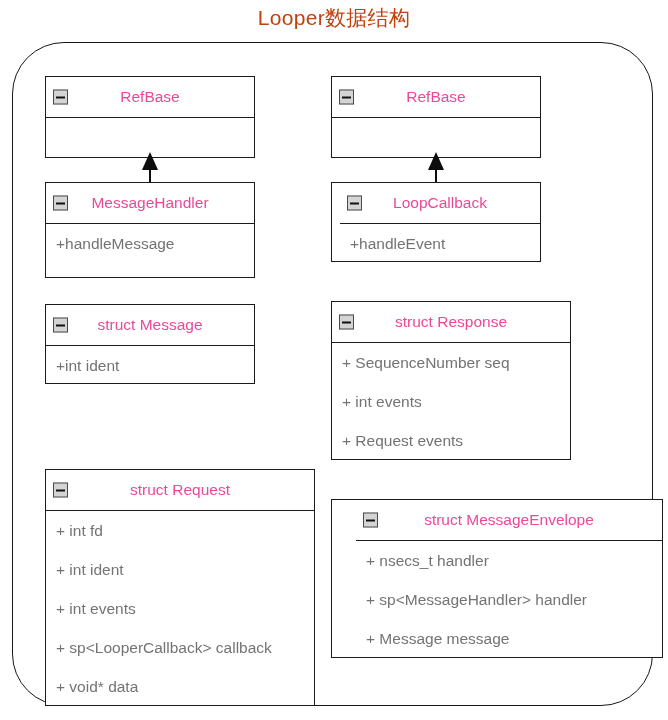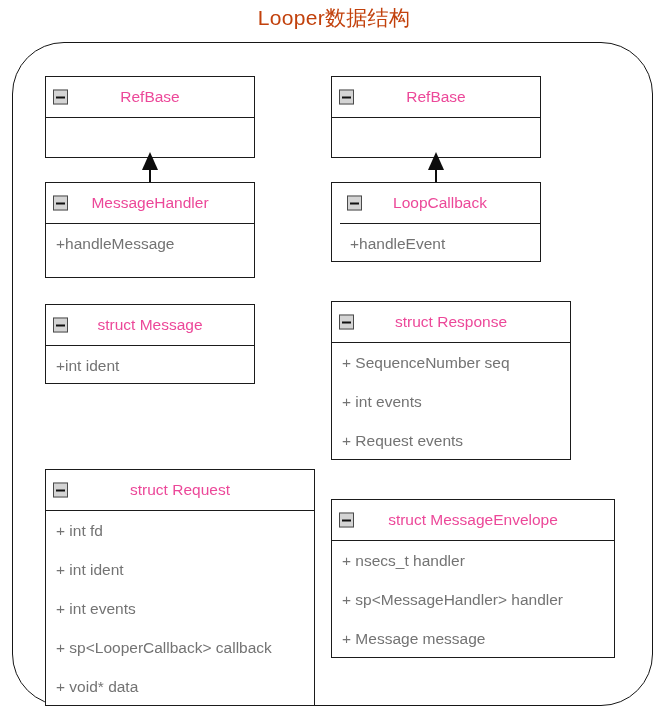--- a/index.html
+++ b/index.html
@@ -218,21 +218,21 @@
     </div>
     <div class="uml-body">
       <div class="uml-member">+ int fd</div>
       <div class="uml-member">+ int ident</div>
       <div class="uml-member">+ int events</div>
       <div class="uml-member">+ sp&lt;LooperCallback&gt; callback</div>
       <div class="uml-member">+ void* data</div>
     </div>
   </div>
 
-  <div class="uml-box" style="left:331px; top:499px; width:284px; height:159px;">
+  <div class="uml-box" style="left:331px; top:499px; width:332px; height:159px;padding-left:24px;">
     <div class="uml-header">
       <span class="collapse-icon"></span>
       <span class="uml-title">struct MessageEnvelope</span>
     </div>
     <div class="uml-body">
       <div class="uml-member">+ nsecs_t handler</div>
       <div class="uml-member">+ sp&lt;MessageHandler&gt; handler</div>
       <div class="uml-member">+ Message message</div>
     </div>
   </div>

